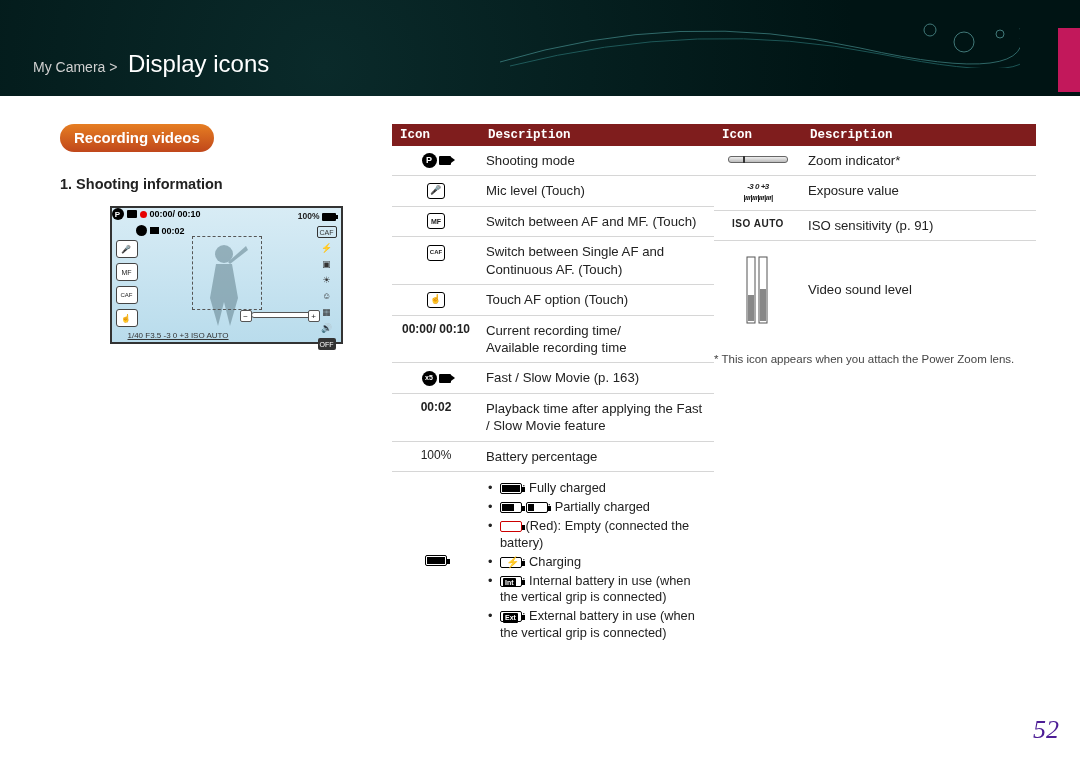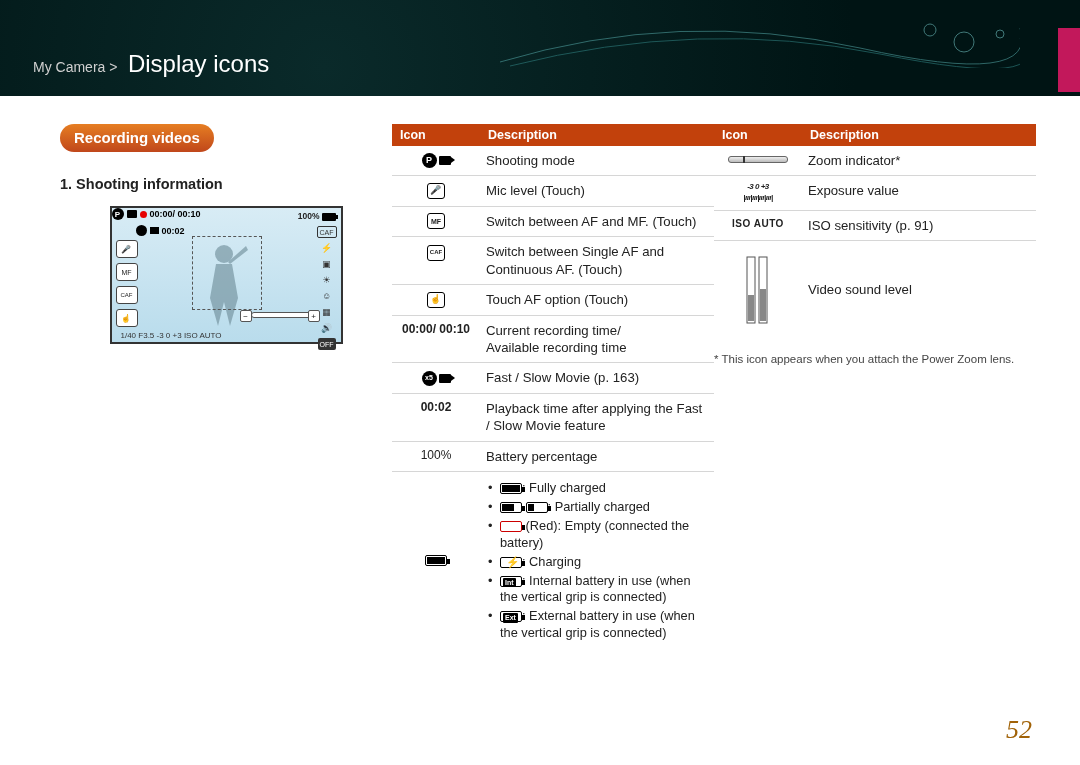--- a/index.html
+++ b/index.html
@@ -57,32 +57,32 @@
   .cam .pbtime{position:absolute;left:24px;top:17px;font-size:9px;font-weight:bold;color:#000;display:flex;align-items:center;gap:3px;}
   .cam .pbtime .xdot{width:11px;height:11px;border-radius:50%;background:#000;}
   .cam .batt{position:absolute;right:5px;top:3px;font-size:8.5px;font-weight:bold;}
   .cam .batt .bico{display:inline-block;width:14px;height:8px;background:#000;border-radius:1px;margin-left:2px;vertical-align:middle;position:relative;}
   .cam .batt .bico:after{content:"";position:absolute;right:-2px;top:2px;width:2px;height:4px;background:#000;}
   .cam .left-col{position:absolute;left:4px;top:32px;display:flex;flex-direction:column;gap:5px;}
   .cam .lbtn{width:22px;height:18px;background:#fff;border:1px solid #444;border-radius:3px;display:flex;align-items:center;justify-content:center;font-size:8px;}
   .cam .right-col{position:absolute;right:4px;top:18px;display:flex;flex-direction:column;gap:4px;font-size:9px;color:#333;align-items:center;}
   .cam .right-col span{height:12px;display:flex;align-items:center;}
   .cam .right-col .pill-off{font-family:Arial;font-size:7px;background:#333;color:#fff;border-radius:2px;padding:1px 2px;}
-  .cam .bottom{position:absolute;left:9px;bottom:2px;font-size:8px;color:#333;}
+  .cam .bottom{position:absolute;left:16px;bottom:2px;font-size:8px;color:#333;text-decoration:underline;}
   .cam .zoom{position:absolute;right:28px;bottom:24px;width:62px;height:6px;background:#fff;border:1px solid #555;border-radius:3px;}
   .cam .zoom .zin{position:absolute;left:56px;top:-3px;width:12px;height:12px;border:1px solid #555;background:#fff;border-radius:2px;font-size:8px;display:flex;align-items:center;justify-content:center;}
   .cam .zoom .zout{position:absolute;left:-12px;top:-3px;width:12px;height:12px;border:1px solid #555;background:#fff;border-radius:2px;font-size:8px;display:flex;align-items:center;justify-content:center;}
   .cam .sil{position:absolute;left:86px;bottom:14px;width:56px;height:86px;opacity:.6;}
   .cam .frame{position:absolute;left:80px;top:28px;width:70px;height:74px;border:1px dashed #555;}
 
   
   table.desc { width: 100%; border-collapse: collapse; font-size: 13.2px; }
   table.desc th {
-    background: #c2410c; color: #fff; text-align: left; font-weight: 600;
-    padding: 4px 8px; font-size: 12.5px;
+    background: #7f1d1d; color: #fff; text-align: left; font-weight: 600;
+    padding: 4px 8px; font-size: 12.5px; font-family: Liberation Mono, monospace;
   }
   table.desc td { padding: 6px 6px; vertical-align: top; border-bottom: 1px solid #d6d6d6; line-height: 1.32; }
   table.desc td.icon { width: 88px; text-align: center; font-weight: 700; font-size: 12px; }
   table.desc tr.nob td { border-bottom: none; }
   .glyph { display:inline-flex; align-items:center; justify-content:center; }
   .gbox { width:18px;height:16px;border:1.5px solid #000;border-radius:3px;display:inline-flex;align-items:center;justify-content:center;font-size:9px;}
   .disc{width:15px;height:15px;border-radius:50%;background:#000;display:inline-flex;align-items:center;justify-content:center;color:#fff;font-size:9px;font-weight:900;}
   .vcam{width:12px;height:9px;background:#000;border-radius:1px;position:relative;margin-left:2px;}
   .vcam:after{content:"";position:absolute;right:-4px;top:1px;border-left:4px solid #000;border-top:3.5px solid transparent;border-bottom:3.5px solid transparent;}
   .batt-g{display:inline-block;width:22px;height:11px;border:1.5px solid #000;border-radius:2px;position:relative;vertical-align:middle;}
@@ -94,21 +94,21 @@
   .batt-tag .tag{position:absolute;left:2px;top:1px;font-size:7px;font-weight:700;color:#fff;background:#000;padding:0 2px;border-radius:1px;}
   ul.batt-list{list-style:none;padding-left:0;}
   ul.batt-list li{position:relative;padding-left:14px;margin:2px 0;font-size:12.8px;}
   ul.batt-list li:before{content:"•";position:absolute;left:2px;top:0;}
   .zoom-ind{display:inline-block;width:60px;height:7px;border:1px solid #666;border-radius:3px;position:relative;background:linear-gradient(#eee,#bbb);}
   .zoom-ind:after{content:"";position:absolute;left:14px;top:-1px;bottom:-1px;width:2px;background:#333;}
   .ev-scale{font-size:8px;letter-spacing:-0.5px;font-style:italic;}
   .footnote{font-size:11.5px;color:#444;margin-top:14px;}
   .vlevel{display:inline-block;vertical-align:middle;}
 
-  .page-num { position: absolute; right: 48px; bottom: 20px; font-size: 26px; font-style: italic; color: #a16207; font-family: Georgia, serif; }
+  .page-num { position: absolute; right: 21px; bottom: 20px; font-size: 26px; font-style: italic; color: #4c1d95; font-family: Georgia, serif; }
 </style>
 </head>
 <body>
 <div class="page">
 
 <div class="banner">
   <svg class="swirl" viewBox="0 0 520 50">
     <path d="M0,44 Q180,-10 360,30 T520,10" stroke="#5aa" stroke-width="1" fill="none"></path>
     <path d="M10,48 Q200,0 380,36 T520,20" stroke="#388" stroke-width="1" fill="none"></path>
     <circle cx="430" cy="12" r="6" fill="none" stroke="#7cc" stroke-width="1"></circle>

